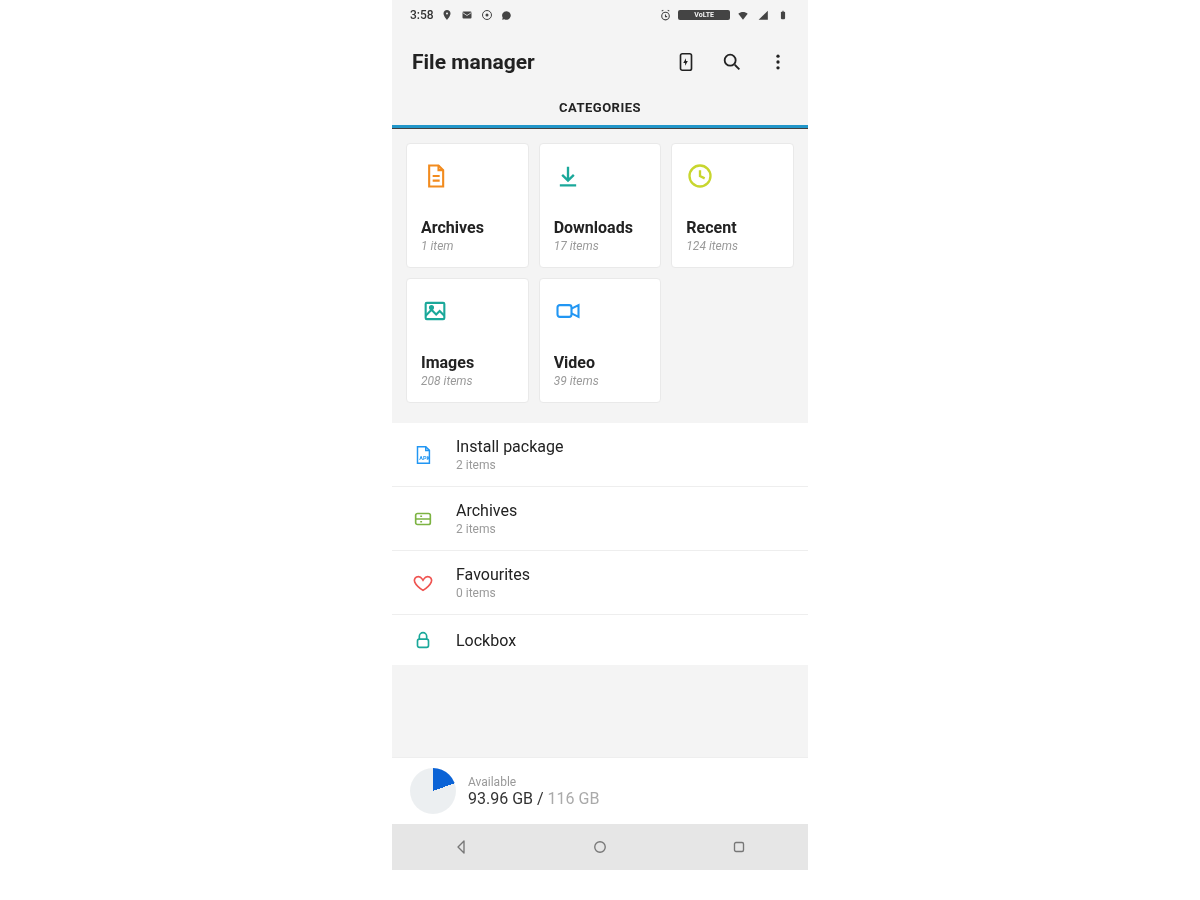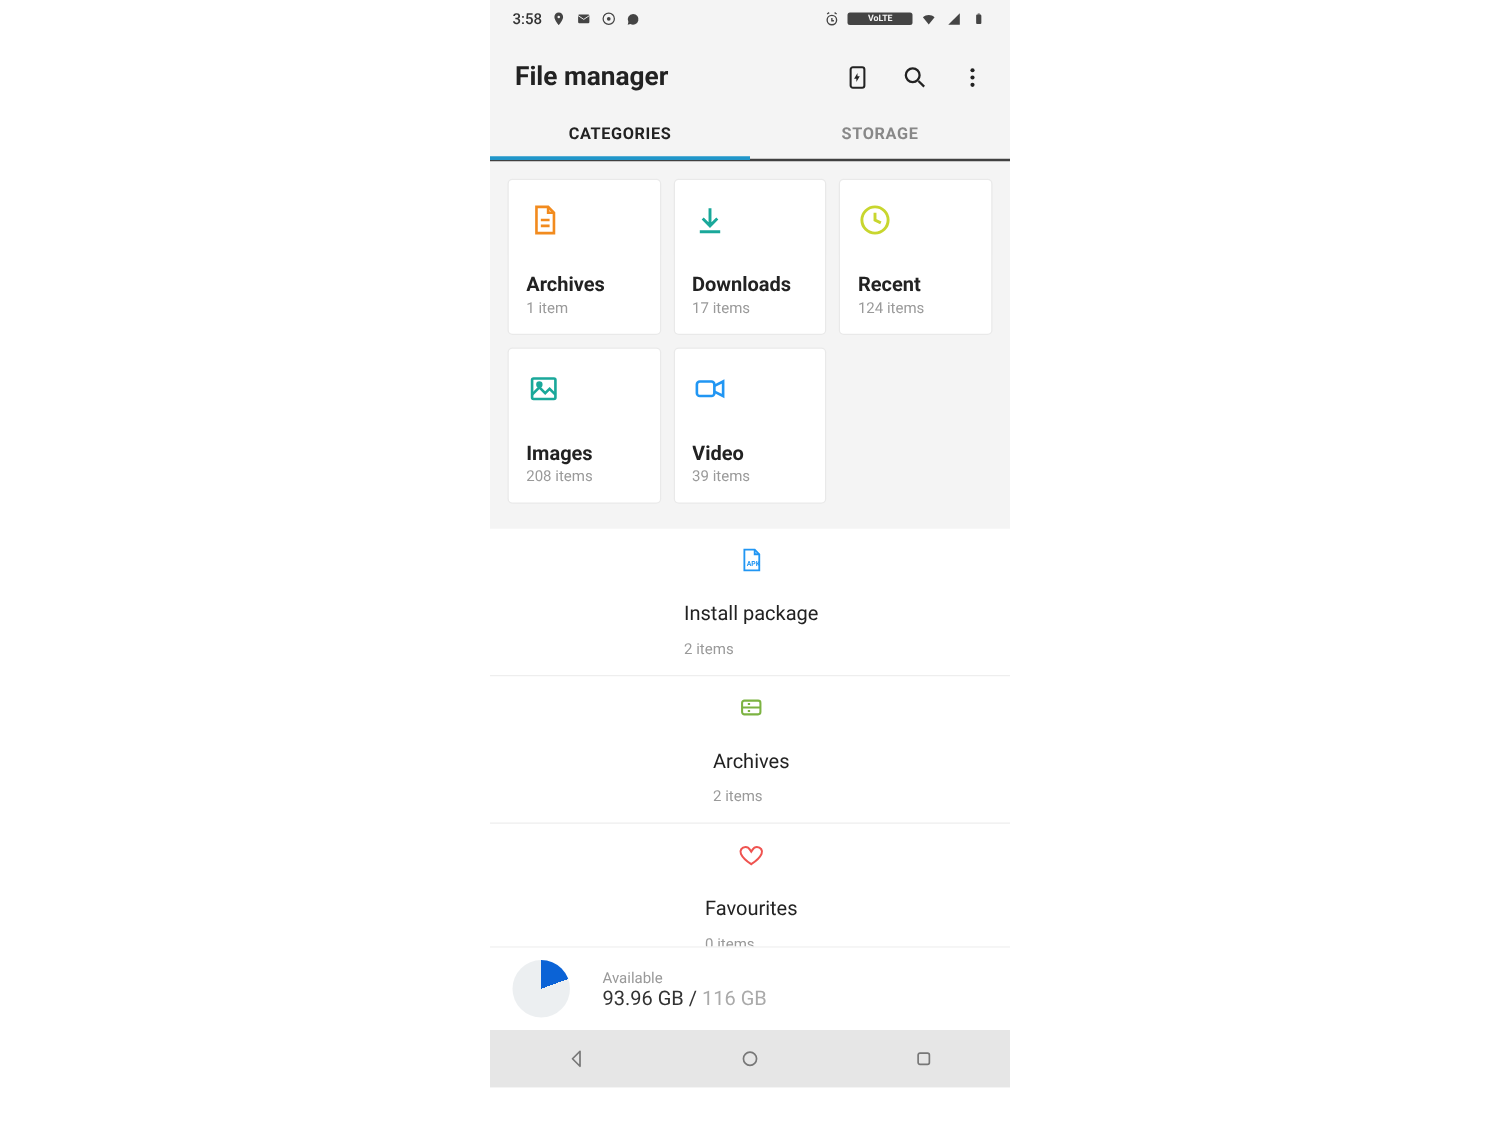--- a/index.html
+++ b/index.html
@@ -84,48 +84,47 @@
     background: #fff;
     border: 1px solid #e9e9e9;
     border-radius: 4px;
     padding: 18px 12px 14px 14px;
     cursor: pointer;
     display: flex;
     flex-direction: column;
   }
   .card-icon { width: 30px; height: 30px; margin-bottom: 26px; }
   .card-title { font-size: 16px; font-weight: 700; color: #222; margin-bottom: 2px; white-space: nowrap; overflow: hidden; text-overflow: ellipsis;}
-  .card-sub { font-size: 12px; color: #9a9a9a; }
+  .card-sub { font-size: 12px; color: #9a9a9a; font-style: italic; }
   
   .list { background: #fff; }
   .list-item {
     display: flex;
     align-items: center;
     padding: 14px 18px 14px 20px;
     border-bottom: 1px solid #eee;
     cursor: pointer;
     gap: 22px;
-    flex-direction: column;
   }
   .list-icon { width: 22px; height: 22px; display:flex; align-items:center; justify-content:center; flex-shrink:0;}
   .list-text { display: flex; flex-direction: column; }
   .list-title { font-size: 16px; color: #222; }
-  .list-sub { font-size: 12px; color: #9a9a9a; margin-top: 12px; }
+  .list-sub { font-size: 12px; color: #9a9a9a; margin-top: 2px; }
   .scroll-area{
     flex:1;
     overflow:hidden;
     position:relative;
   }
   
   .storage-footer {
     background: #fff;
     display: flex;
     align-items: center;
     padding: 10px 18px;
-    gap: 26px;
+    gap: 12px;
     border-top:1px solid #eee;
   }
   .pie {
     width: 46px; height: 46px; border-radius: 50%;
     background: conic-gradient(#0b63d6 0deg 70deg, #eceff1 70deg 360deg);
     position: relative;
   }
   .storage-text { display:flex; flex-direction: column; }
   .storage-label{ font-size:12px; color:#999;}
   .storage-values{ font-size:16px; color:#333;}
@@ -218,21 +217,20 @@
             <circle cx="12" cy="5" r="2"></circle>
             <circle cx="12" cy="12" r="2"></circle>
             <circle cx="12" cy="19" r="2"></circle>
           </svg>
       </div>
     </div>
   </div>
 
   <div class="tabs">
     <div class="tab active">CATEGORIES</div>
-    <div class="tab">STORAGE</div>
   </div>
 
   <div class="scroll-area">
 
     <div class="card-grid">
       <div class="card">
         <div class="card-icon">
           <svg viewBox="0 0 24 24" width="28" height="28" fill="none" stroke="#f28b1e" stroke-width="1.8">
               <path d="M7 3h8l4 4v14H7V3z"></path>
               <path d="M15 3v4h4"></path>

